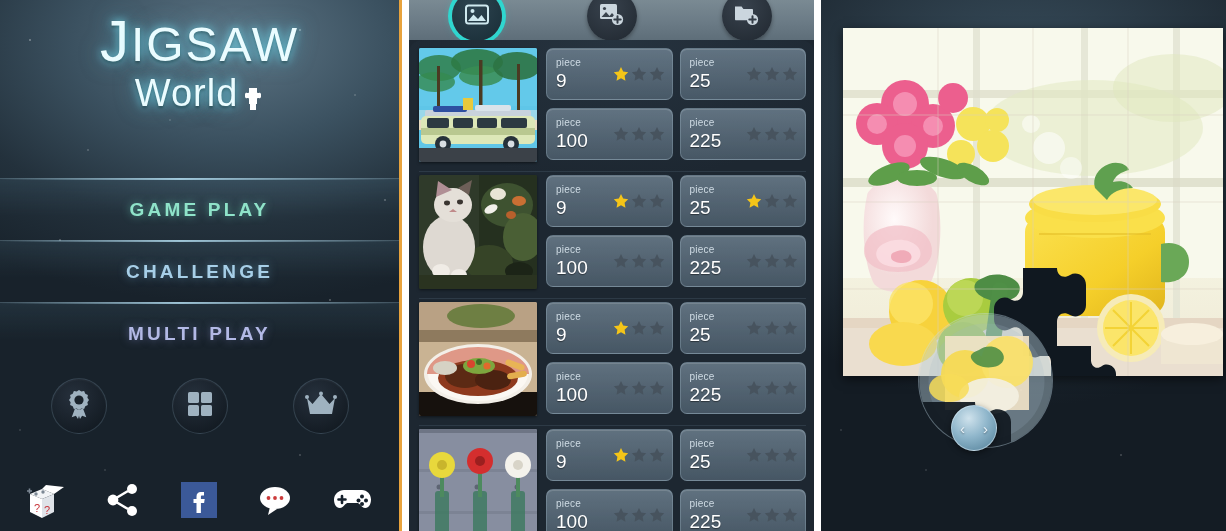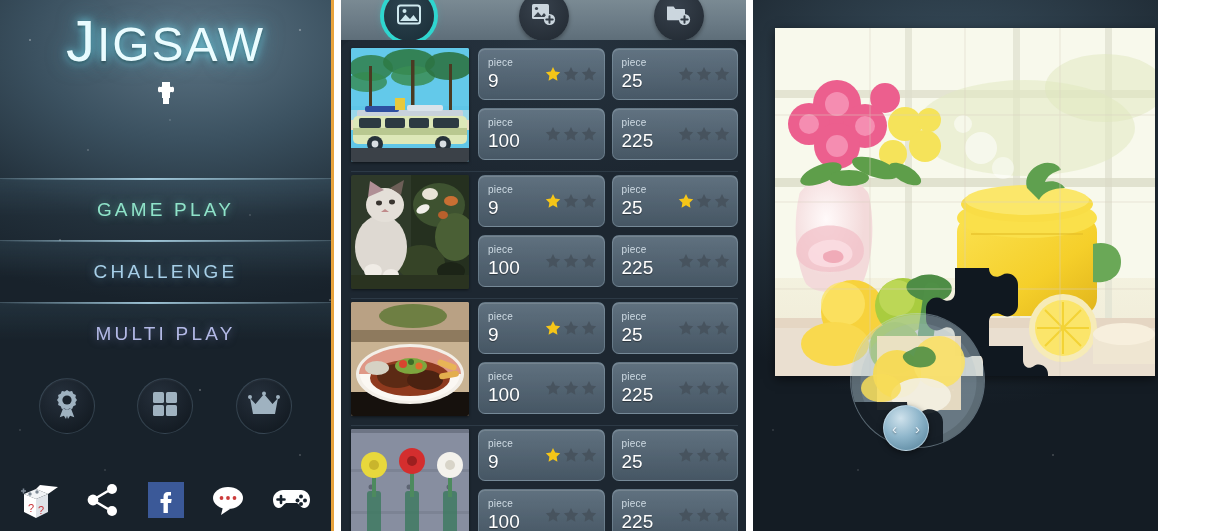--- a/index.html
+++ b/index.html
@@ -12,21 +12,21 @@
   .screens {
     position: relative;
     width: 1226px; height: 531px;
     display: flex;
     background: #ffffff;
   }
 
   
   .panel-menu {
     position: relative;
-    width: 334px; height: 531px;
+    width: 402px; height: 531px;
     overflow: hidden;
     background:
       radial-gradient(ellipse 420px 260px at 58% 8%, #5d7585 0%, #3b5160 38%, #23313c 70%, #18222b 100%),
       #151d25;
     border-right: 3px solid #e8a33d;
   }
   .stars-layer {
     position: absolute; inset: 0;
     background-image:
       radial-gradient(1.4px 1.4px at 30px 40px, rgba(255,255,255,.55), transparent),
@@ -62,21 +62,21 @@
   }
   .title-piece { display: inline-block; width: 22px; height: 26px; }
 
   .menu-list {
     position: absolute; top: 178px; left: 0; right: 0;
   }
   .menu-item {
     position: relative;
     height: 62px;
     display: flex; align-items: center; justify-content: center;
-    font-size: 19px; letter-spacing: 3.2px; font-weight: 400;
+    font-size: 19px; letter-spacing: 3.2px; font-weight: 700;
     border-top: 1px solid rgba(160,200,220,.28);
     background: linear-gradient(180deg, rgba(120,180,210,.10), rgba(0,0,0,0) 60%);
   }
   .menu-item::before {
     content: ""; position: absolute; top: -1px; left: 0; right: 0; height: 2px;
     background: linear-gradient(90deg, rgba(150,220,245,0), rgba(190,235,255,.75) 45%, rgba(150,220,245,0));
   }
   .menu-item.m1 { color: #8fe3c9; text-shadow: 0 0 9px rgba(110,225,195,.6); }
   .menu-item.m2 { color: #a7cfe8; text-shadow: 0 0 9px rgba(130,195,235,.55); }
   .menu-item.m3 { color: #b3b9e6; text-shadow: 0 0 9px rgba(150,155,230,.5); }
@@ -212,20 +212,21 @@
 <body>
 
 <div class="screens">
 
   <div class="panel-menu">
     <div class="stars-layer"></div>
 
     <div class="game-title">
       <div class="title-l1"><span class="cap">J</span><span>IGSAW</span></div>
       <div class="title-l3">
+        <span>World</span>
         <span class="title-piece">
           <svg viewBox="0 0 22 26" width="22" height="26" aria-hidden="true">
             <path d="M7 2h8v4c0 1 1 1.4 1.8.9.9-.6 2.2.1 2.2 1.3v2.6c0 1.2-1.3 1.9-2.2 1.3-.8-.5-1.8-.1-1.8.9v5H7v-5c0-1-1-1.4-1.8-.9-.9.6-2.2-.1-2.2-1.3V8.2C3 7 4.3 6.3 5.2 6.9 6 7.4 7 7 7 6z" fill="#ffffff"></path>
             <rect x="8" y="17" width="6" height="7" fill="#ffffff"></rect>
           </svg>
         </span>
       </div>
     </div>
 
     <div class="menu-list">

